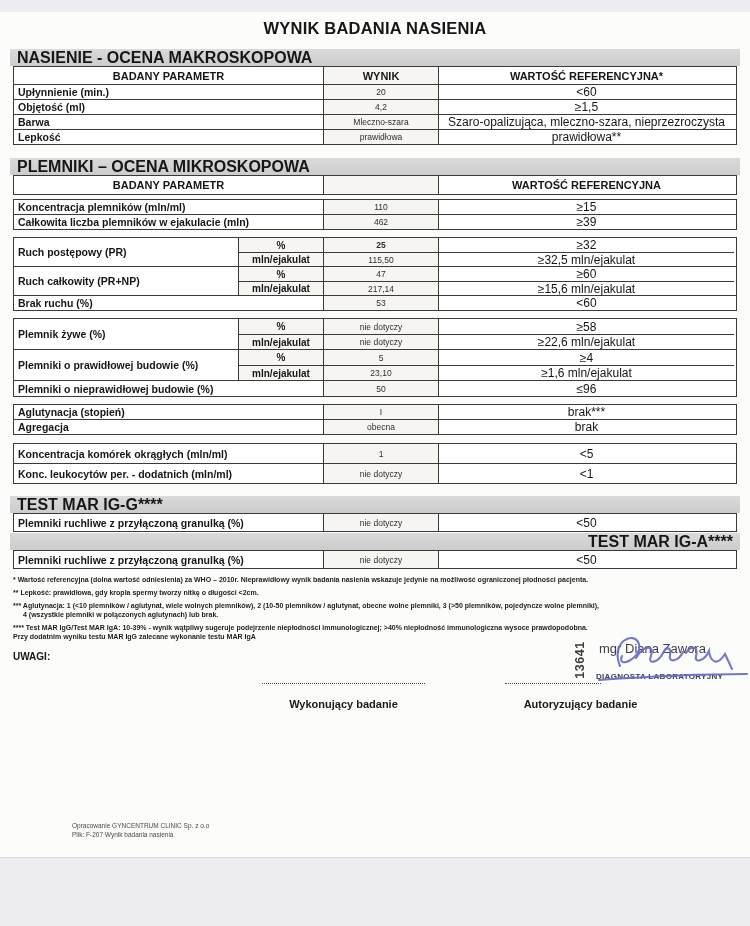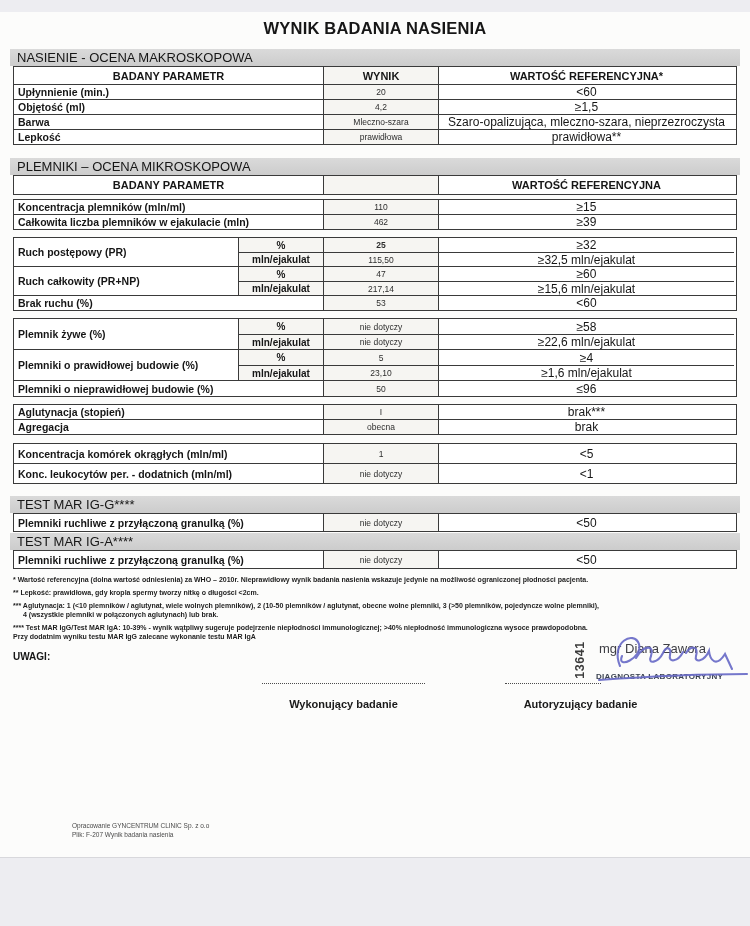--- a/index.html
+++ b/index.html
@@ -6,25 +6,25 @@
   .page {
     position:relative; width:750px; height:926px; margin:12px auto;
     background:#fcfcfb; overflow:hidden;
     font-family:"Liberation Sans", sans-serif; color:#161616;
   }
   .content { padding:4px 13px 0 13px; }
   .title { text-align:center; font-size:16.5px; font-weight:bold; margin:3px 0 11px 0; letter-spacing:0.2px; }
 
   .bar {
     background:linear-gradient(#dadada,#cccccc);
-    font-weight:normal; font-size:13px; line-height:15px; height:15px;
+    font-weight:bold; font-size:16px; line-height:15px; height:15px;
     padding:1px 7px; margin:0 -3px;
   }
   .mt12{margin-top:12px;} .mt13{margin-top:13px;} .mt8{margin-top:8px;} .mt7{margin-top:7px;}
-  .mt4{margin-top:4px;} .mt1{margin-top:1px;}
+  .mt4{margin-top:4px;} .mt1{margin-top:1px;text-align:right;}
 
   .tbl { border:1px solid #3a3a3a; background:#fff; }
   .tbl > * + * { border-top:1px solid #3a3a3a; }
 
   .trow { display:grid; grid-template-columns:224px 85px 115px 296px; }
   .pair { display:grid; grid-template-columns:224px 85px 115px 296px; }
   .pair.h28 { grid-template-rows:14px 14px; }
   .pair.h30 { grid-template-rows:15px 15px; }
 
   .c { display:flex; align-items:center; justify-content:center; box-sizing:border-box; overflow:hidden; text-align:center; }

